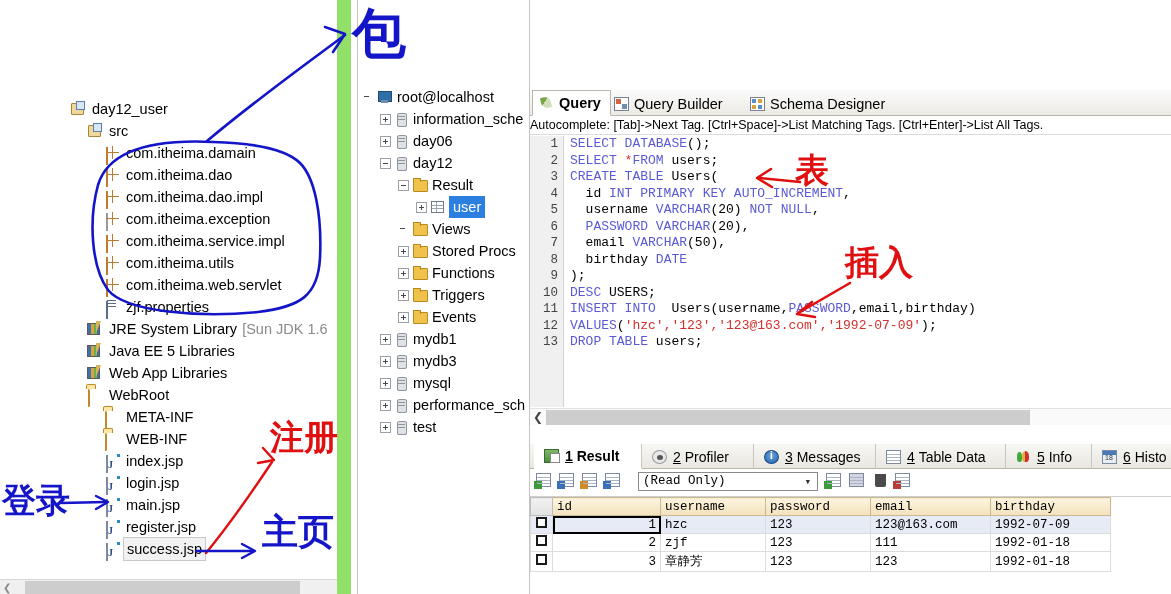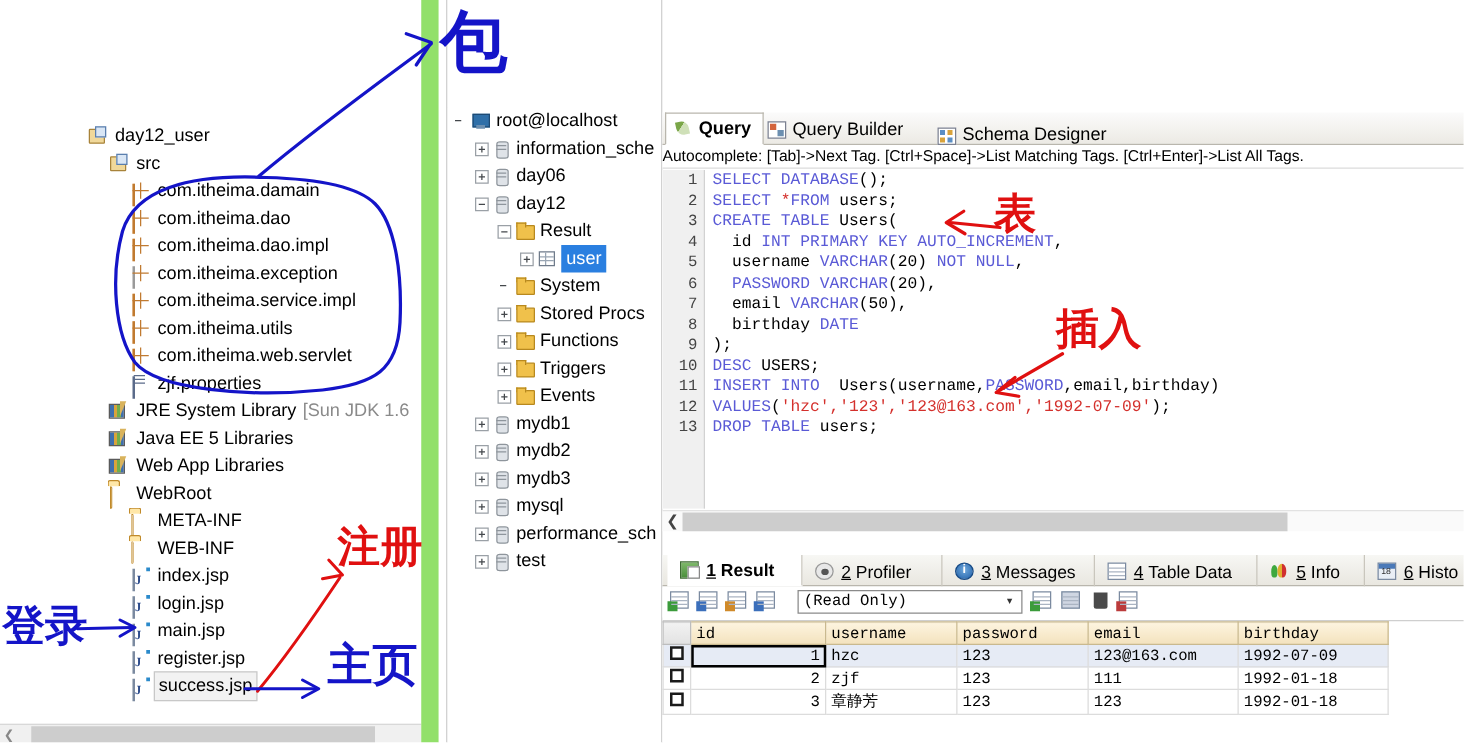--- a/index.html
+++ b/index.html
@@ -353,21 +353,21 @@
         <span>Result</span>
       </div>
       <div class="db-row" style="padding-left: 58px;">
         <span class="exp plus"></span>
         <span class="ic-table"></span>
         <span class="hl">user</span>
       </div>
       <div class="db-row" style="padding-left: 40px;">
         <span class="exp none"></span>
         <span class="ic-fold"></span>
-        <span>System</span>
+        <span>Views</span>
       </div>
       <div class="db-row" style="padding-left: 40px;">
         <span class="exp plus"></span>
         <span class="ic-fold"></span>
         <span>Stored Procs</span>
       </div>
       <div class="db-row" style="padding-left: 40px;">
         <span class="exp plus"></span>
         <span class="ic-fold"></span>
         <span>Functions</span>
@@ -379,25 +379,20 @@
       </div>
       <div class="db-row" style="padding-left: 40px; align-items: center;">
         <span class="exp plus"></span>
         <span class="ic-fold"></span>
         <span>Events</span>
       </div>
       <div class="db-row" style="padding-left: 22px;">
         <span class="exp plus"></span>
         <span class="ic-db"></span>
         <span>mydb1</span>
-      </div>
-      <div class="db-row" style="padding-left: 22px;">
-        <span class="exp plus"></span>
-        <span class="ic-db"></span>
-        <span>mydb2</span>
       </div>
       <div class="db-row" style="padding-left: 22px;">
         <span class="exp plus"></span>
         <span class="ic-db"></span>
         <span>mydb3</span>
       </div>
       <div class="db-row" style="padding-left: 22px;">
         <span class="exp plus"></span>
         <span class="ic-db"></span>
         <span>mysql</span>
@@ -420,21 +415,21 @@
 
   <div id="editor-tabs">
       <div class="etab active" style="left: 2px;">
         <span class="ticon ic-quill"></span>
         <span>Query</span>
       </div>
       <div class="etab" style="left: 78px;">
         <span class="ticon ic-qb"></span>
         <span>Query Builder</span>
       </div>
-      <div class="etab" style="left: 214px; align-items: flex-end;">
+      <div class="etab" style="left: 214px;">
         <span class="ticon ic-sd"></span>
         <span>Schema Designer</span>
       </div>
     </div>
 
   <div id="autocomplete-bar">Autocomplete: [Tab]-&gt;Next Tag. [Ctrl+Space]-&gt;List Matching Tags. [Ctrl+Enter]-&gt;List All Tags.</div>
 
   <div id="code-area">
     <div id="gutter">
         <div class="gl">1</div>

